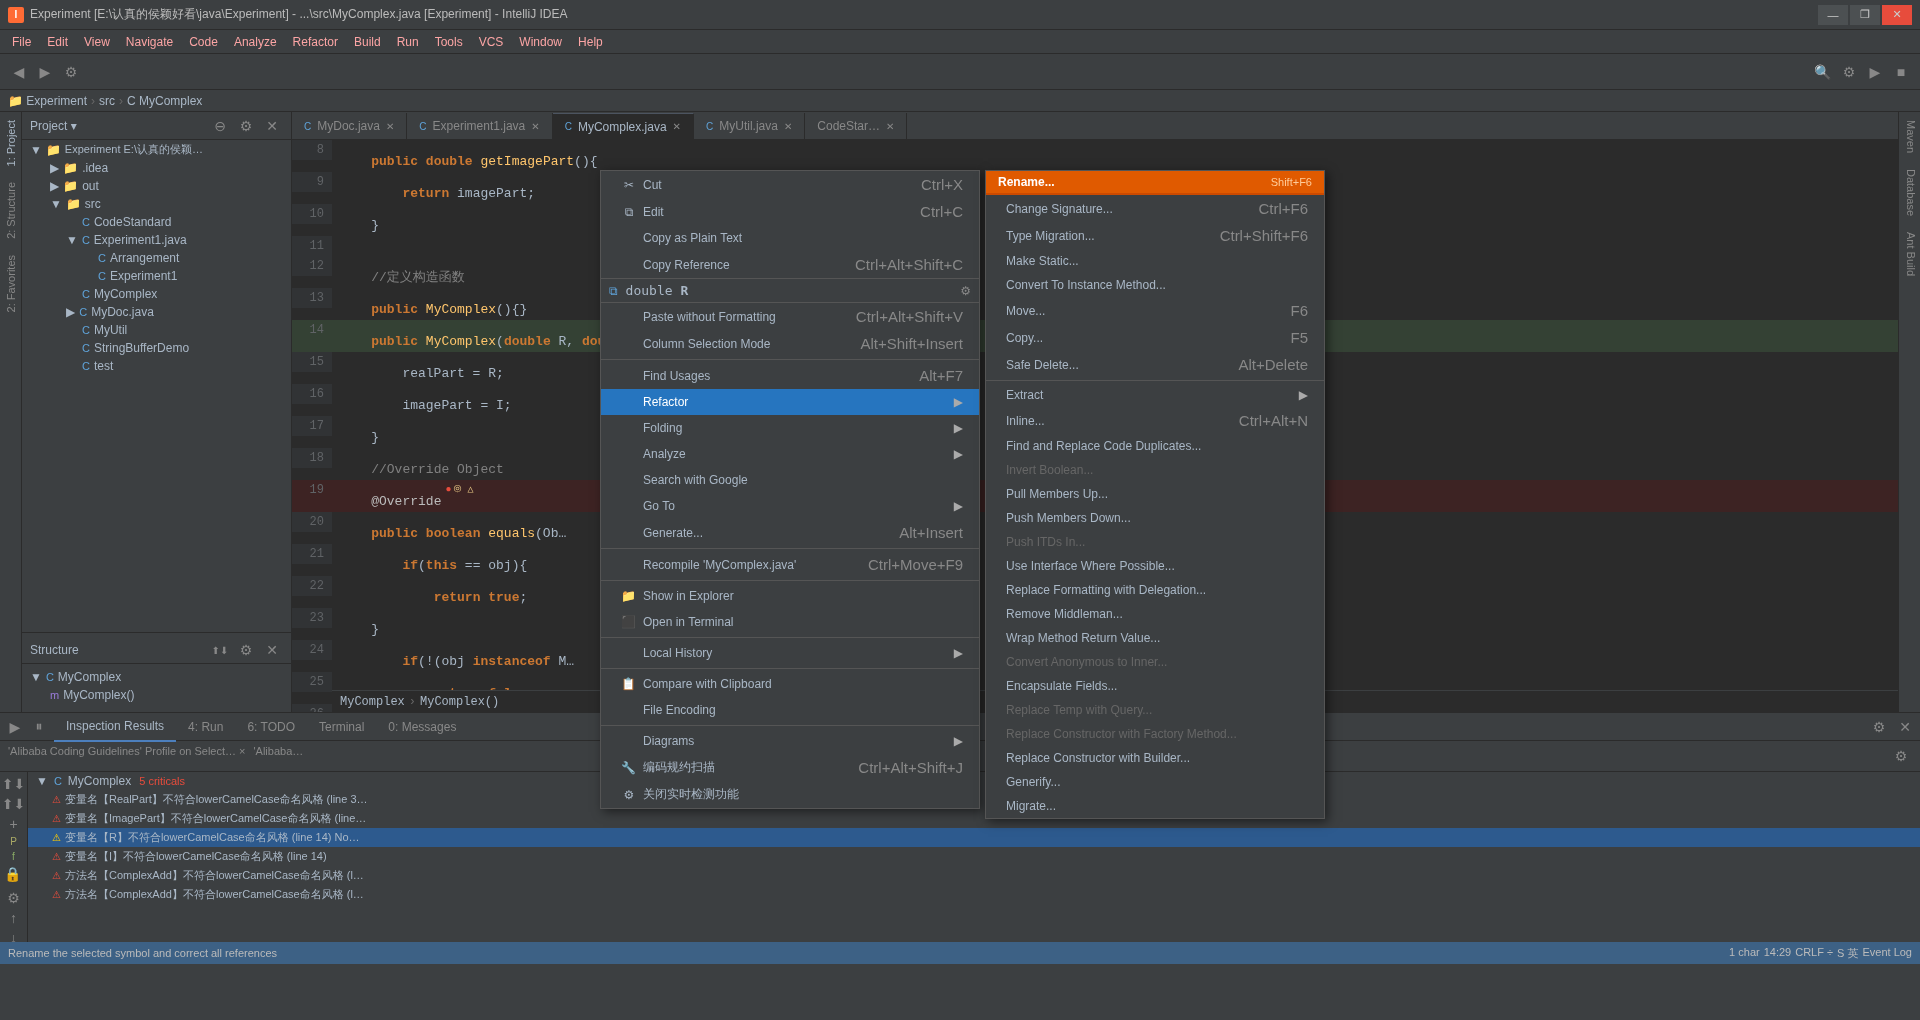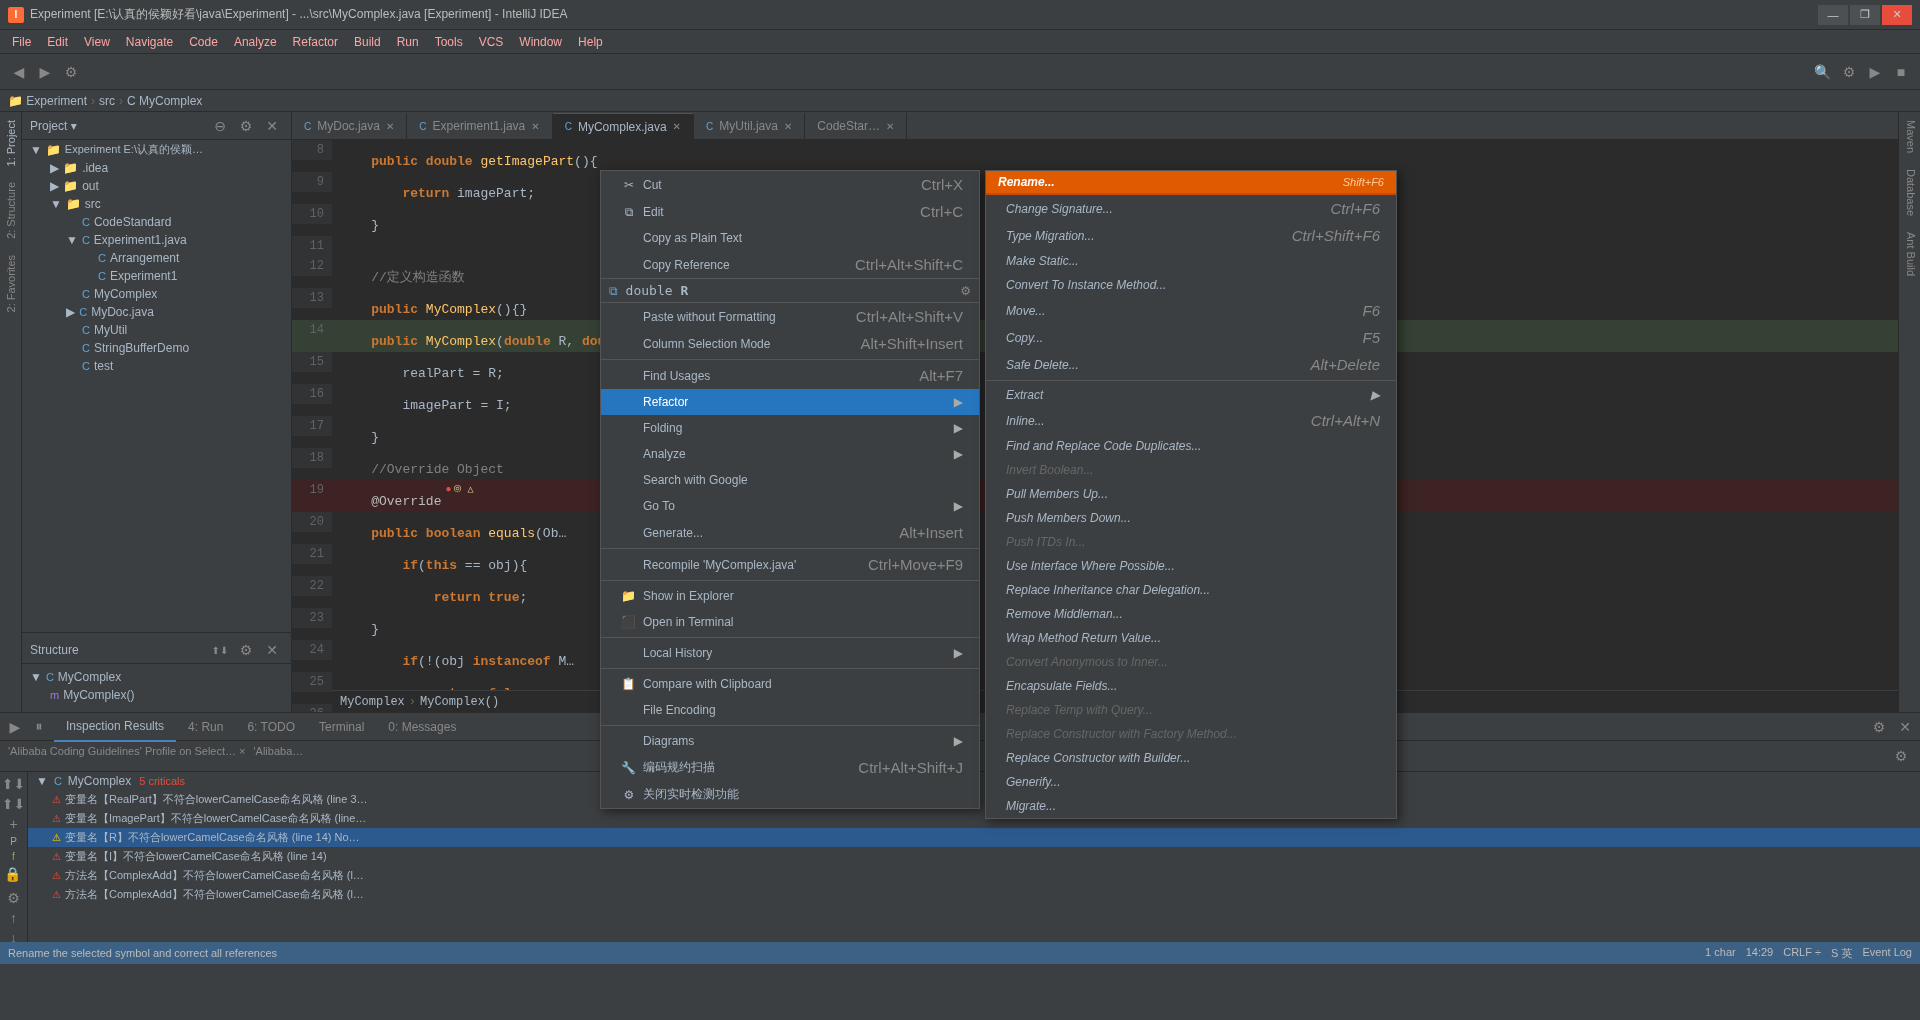--- a/index.html
+++ b/index.html
@@ -228,21 +228,21 @@
     #status-bar {
       height: 22px;
       background: #3d6185;
       display: flex;
       align-items: center;
       padding: 0 8px;
       font-size: 11px;
       color: #bbbbbb;
       gap: 16px;
     }
-    #status-bar .right { margin-left: auto; display: flex; gap: 10px; }
+    #status-bar .right { margin-left: auto; display: flex; gap: 4px; }
 
     
     .context-menu {
       position: absolute;
       background: #3c3f41;
       border: 1px solid #555;
       box-shadow: 3px 3px 10px rgba(0,0,0,0.5);
       min-width: 300px;
       z-index: 100;
     }
@@ -877,21 +877,21 @@
     <span class="shortcut">Ctrl+Alt+Shift+J</span>
   </div>
   <div class="ctx-item">
     <span class="left-part">
       <span class="ctx-icon">⚙</span>
       <span>关闭实时检测功能</span>
     </span>
   </div>
 </div>
 
-<div class="refactor-submenu" style="position:absolute; left:985px; top:170px; width:412px;font-style:italic;">
+<div class="refactor-submenu" style="position:absolute; left:985px; top:170px; width:340px;">
 
   <div style="background:#e05a00; padding:4px 12px; display:flex; align-items:center; justify-content:space-between; border-bottom:2px solid #cc4a00;">
     <span style="color:white; font-weight:bold; font-size:12px;">Rename...</span>
     <span style="color:#ffcc99; font-size:11px;">Shift+F6</span>
   </div>
   <div class="ctx-item">
     <span class="left-part">
         <span>Change Signature...</span>
       </span>
     <span class="shortcut">Ctrl+F6</span>
@@ -968,21 +968,21 @@
         <span>Push ITDs In...</span>
       </span>
   </div>
   <div class="ctx-item">
     <span class="left-part">
         <span>Use Interface Where Possible...</span>
       </span>
   </div>
   <div class="ctx-item">
     <span class="left-part">
-        <span>Replace Inheritance char Delegation...</span>
+        <span>Replace Formatting with Delegation...</span>
       </span>
   </div>
   <div class="ctx-item">
     <span class="left-part">
         <span>Remove Middleman...</span>
       </span>
   </div>
   <div class="ctx-item">
     <span class="left-part">
         <span>Wrap Method Return Value...</span>

